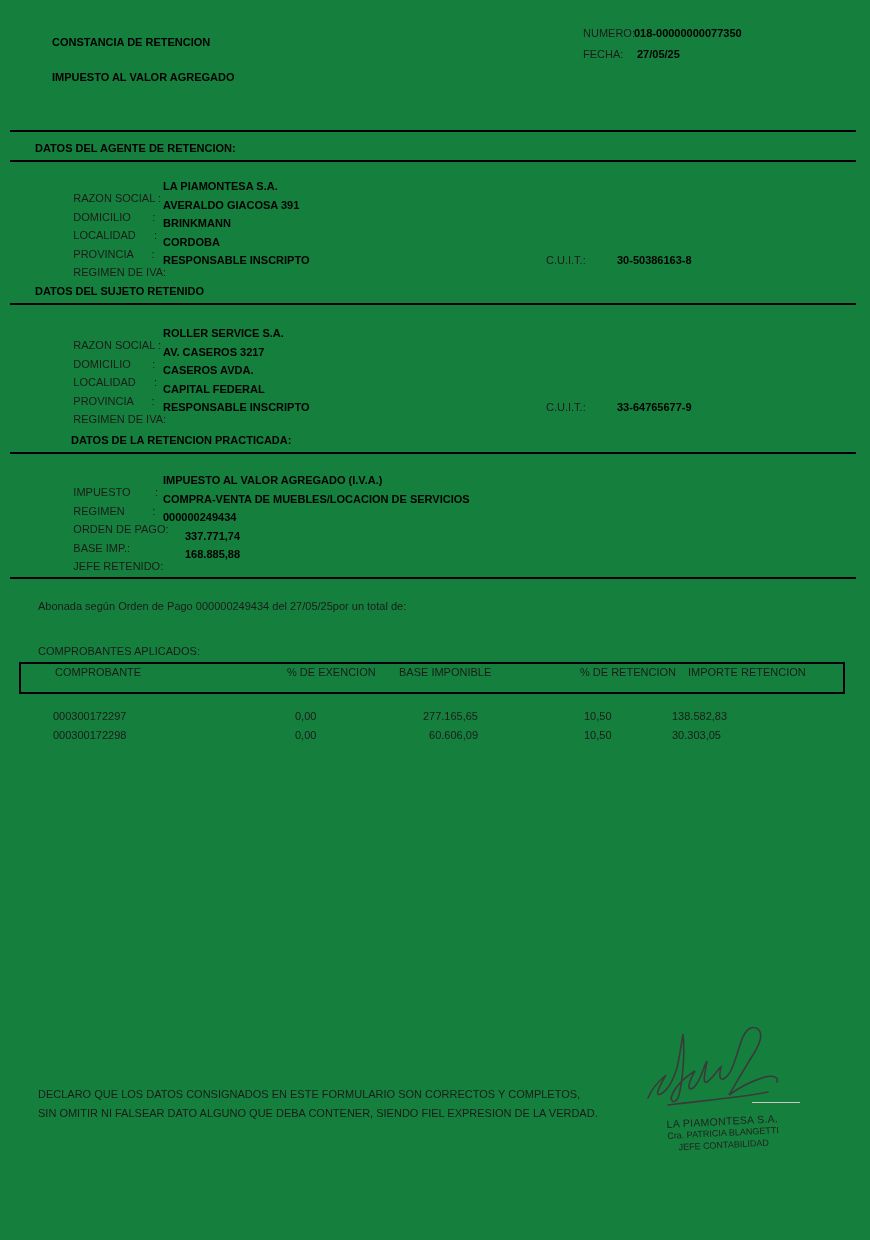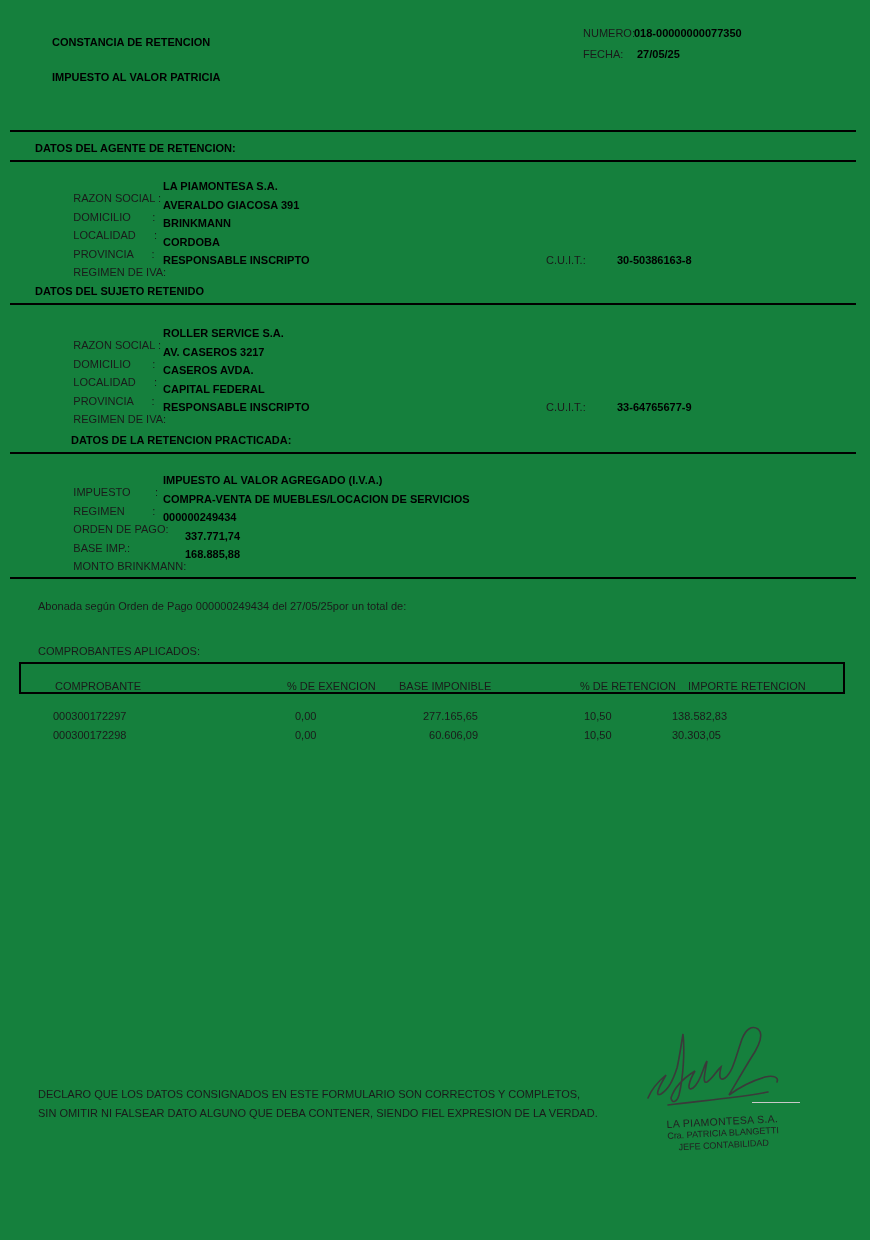--- a/index.html
+++ b/index.html
@@ -19,21 +19,21 @@
   
   .fields{position:absolute;left:55px;width:795px;}
   .frow{position:relative;height:18.5px;white-space:pre;}
   .flabel{white-space:pre;}
   .fvalue{position:absolute;left:108px;top:0;font-weight:bold;color:#000;white-space:pre;}
   .fvalue.indent{left:130px;}
   .cuitl{position:absolute;left:491px;top:0;}
   .cuitv{position:absolute;left:562px;top:0;font-weight:bold;color:#000;}
   
   .tbl-box{position:absolute;left:19px;top:662px;width:822px;height:28px;border:2px solid #000;}
-  .tbl-box span{position:absolute;top:16px;white-space:pre;}
+  .tbl-box span{position:absolute;top:2px;white-space:pre;}
   .trow{position:absolute;left:0;width:870px;height:14px;}
   .trow span{position:absolute;top:0;white-space:pre;}
   .c1{left:53px;}
   .c2{left:295px;}
   .c3{left:388px;width:90px;text-align:right;}
   .c4{left:584px;}
   .c5{left:672px;width:90px;text-align:left;}
   
   .sig-wrap{position:absolute;left:628px;top:1018px;width:200px;height:150px;}
   .sig-svg{position:absolute;left:10px;top:0;}
@@ -44,21 +44,21 @@
   .stamp .s2{font-size:9px;}
   .stamp .s3{font-size:9px;}
   .faint-dash{position:absolute;left:752px;top:1102px;width:48px;height:1px;background:#c9c9c9;}
 </style>
 </head>
 <body>
 
 <div class="page">
 
   <div class="abs bold" style="left:52px;top:36px;">CONSTANCIA DE RETENCION</div>
-  <div class="abs bold" style="left:52px;top:71px;">IMPUESTO AL VALOR PATRICIA</div>
+  <div class="abs bold" style="left:52px;top:71px;">IMPUESTO AL VALOR AGREGADO</div>
 
   <div class="abs" style="left:583px;top:27px;">NUMERO:</div>
   <div class="abs bold" style="left:634px;top:27px;">018-00000000077350</div>
   <div class="abs" style="left:583px;top:48px;">FECHA:</div>
   <div class="abs bold" style="left:637px;top:48px;">27/05/25</div>
 
   <div class="hline" style="left:10px;top:130px;width:846px;height:2px;"></div>
 
   <div class="abs bold" style="left:35px;top:142px;">DATOS DEL AGENTE DE RETENCION:</div>
   <div class="hline" style="left:10px;top:160px;width:846px;height:2px;"></div>
@@ -130,21 +130,21 @@
     </div>
     <div class="frow">
       <span class="flabel">ORDEN DE PAGO:</span>
       <span class="fvalue">000000249434</span>
     </div>
     <div class="frow">
       <span class="flabel">BASE IMP.:</span>
       <span class="fvalue indent">337.771,74</span>
     </div>
     <div class="frow">
-      <span class="flabel">MONTO BRINKMANN:</span>
+      <span class="flabel">JEFE RETENIDO:</span>
       <span class="fvalue indent">168.885,88</span>
     </div>
   </div>
 
   <div class="hline" style="left:10px;top:577px;width:846px;height:2px;"></div>
   <div class="abs" style="left:38px;top:600px;">Abonada según Orden de Pago 000000249434 del 27/05/25por un total de:</div>
 
   <div class="abs" style="left:38px;top:645px;text-align:center;">COMPROBANTES APLICADOS:</div>
 
   <div class="tbl-box">

